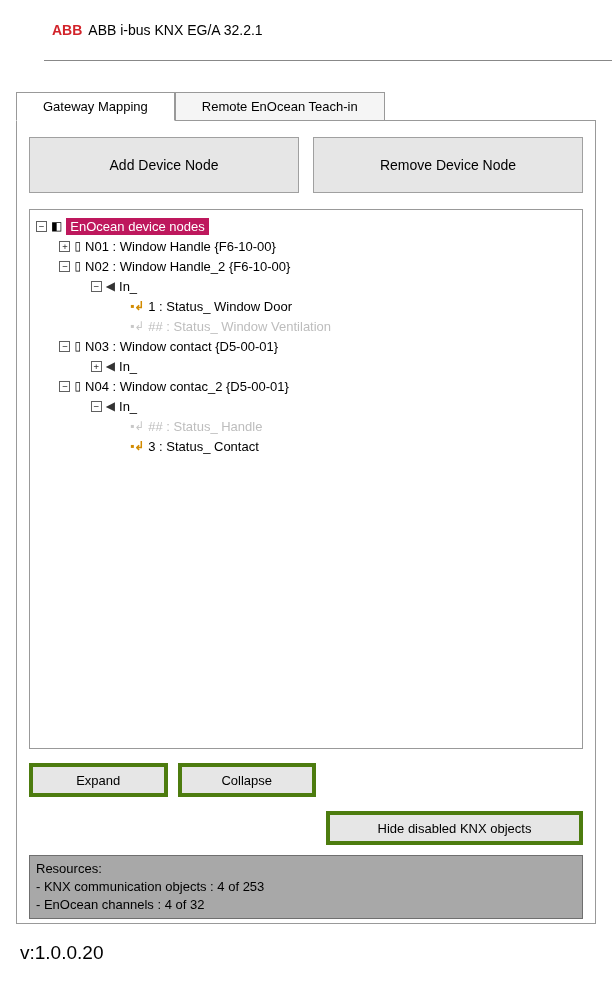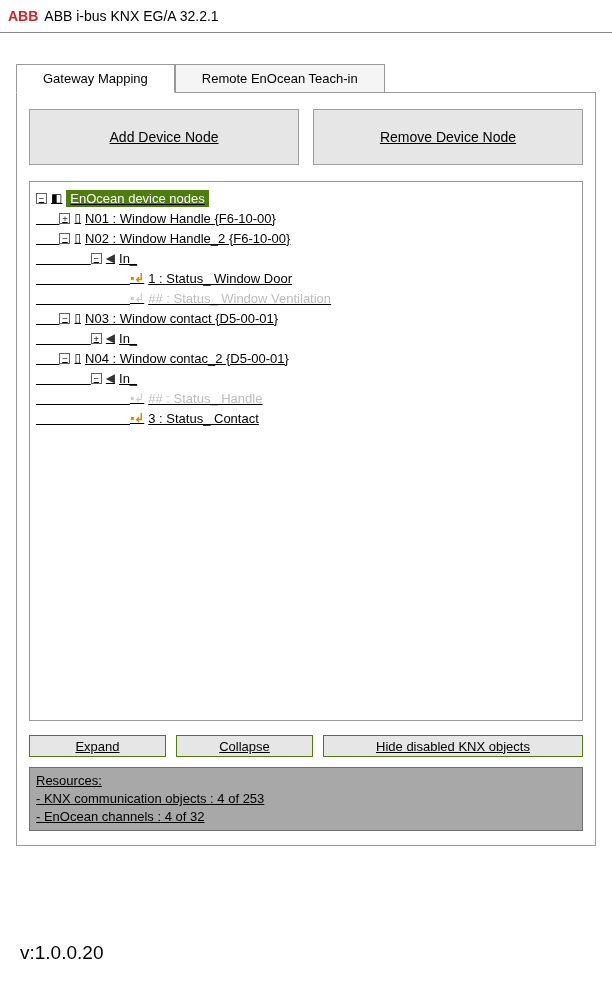--- a/index.html
+++ b/index.html
@@ -8,25 +8,26 @@
     font-family: Arial, sans-serif;
     font-size: 13px;
     background: #fff;
     color: #000;
     width: 612px;
     height: 994px;
     position: relative;
   }
   .header {
     border-bottom: 1px solid #888;
-    padding: 8px 8px;
+    padding: 22px 8px;
     display: flex;
     align-items: center;
     gap: 6px;
     background: #fff;
+    margin-left: 44px;
   }
   .logo {
     color: #d2232a;
     font-weight: bold;
     font-size: 14px;
   }
   .title {
     font-size: 14px;
   }
   .tabstrip {
@@ -44,22 +45,21 @@
     font-size: 13px;
   }
   .tab.active {
     background: #fff;
     border-bottom: 1px solid #fff;
   }
   .panel {
     margin: 0 16px;
     border: 1px solid #999;
     border-top: none;
-    padding: 16px 12px 14px 12px;
-    text-decoration: underline;
+    padding: 16px 12px 4px 12px;
   }
   .buttonrow {
     display: flex;
     gap: 14px;
   }
   .bigbtn {
     flex: 1;
     height: 56px;
     background: #e6e6e6;
     border: 1px solid #a0a0a0;
@@ -111,42 +111,43 @@
     color: #000;
   }
   .ic-arrow {
     color: #333;
   }
   .ic-obj {
     color: #d28b00;
     font-weight: bold;
   }
   .label-root {
-    background: #4d7c0f;
+    background: #be185d;
     color: #fff;
     padding: 1px 4px;
   }
   .disabled {
     color: #bdbdbd;
   }
   .botrow {
     display: flex;
     gap: 10px;
     margin-top: 14px;
   }
   .smallbtn {
     flex: 1;
-    height: 22px;
+    height: 34px;
     background: #e6e6e6;
-    border: 1px solid #4d7c0f;
+    border: 4px solid #4d7c0f;
     font-size: 13px;
     cursor: pointer;
   }
   .smallbtn.wide {
     flex: 2;
+    margin-top: 48px;
   }
   .resources {
     margin-top: 10px;
     background: #a8a8a8;
     border: 1px solid #6f6f6f;
     padding: 4px 6px;
     font-size: 13px;
     line-height: 18px;
   }
   .version {

